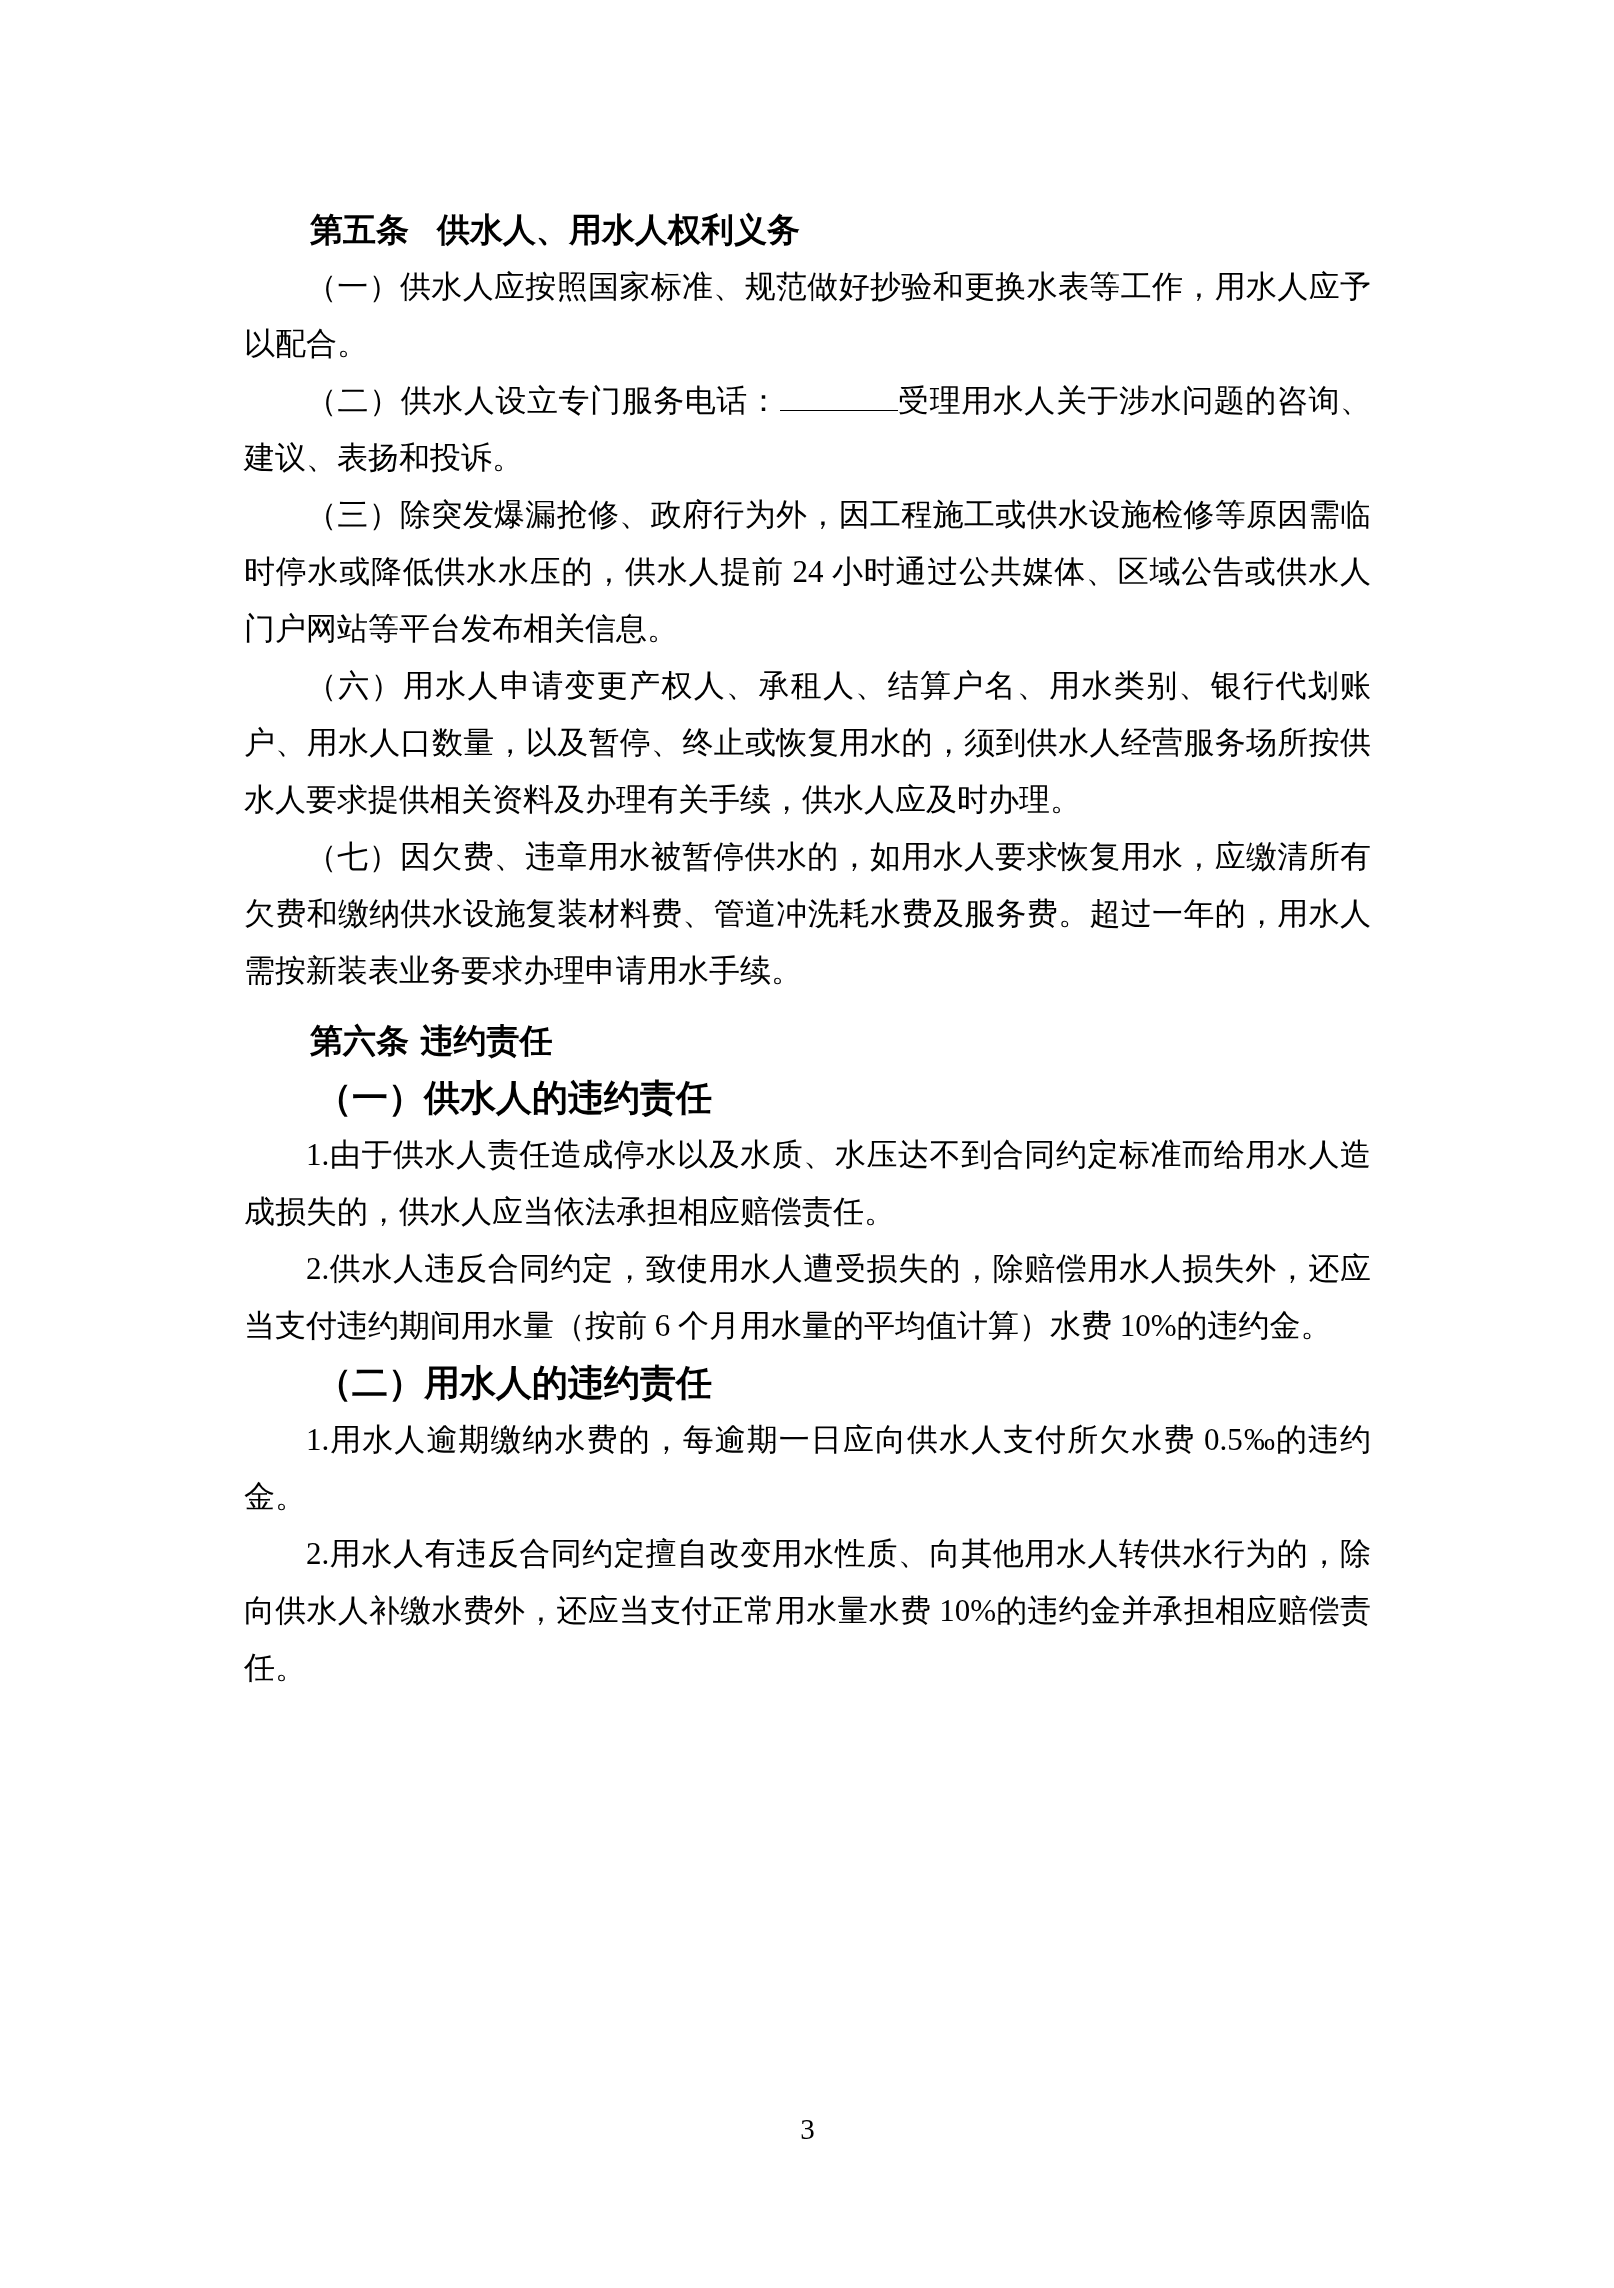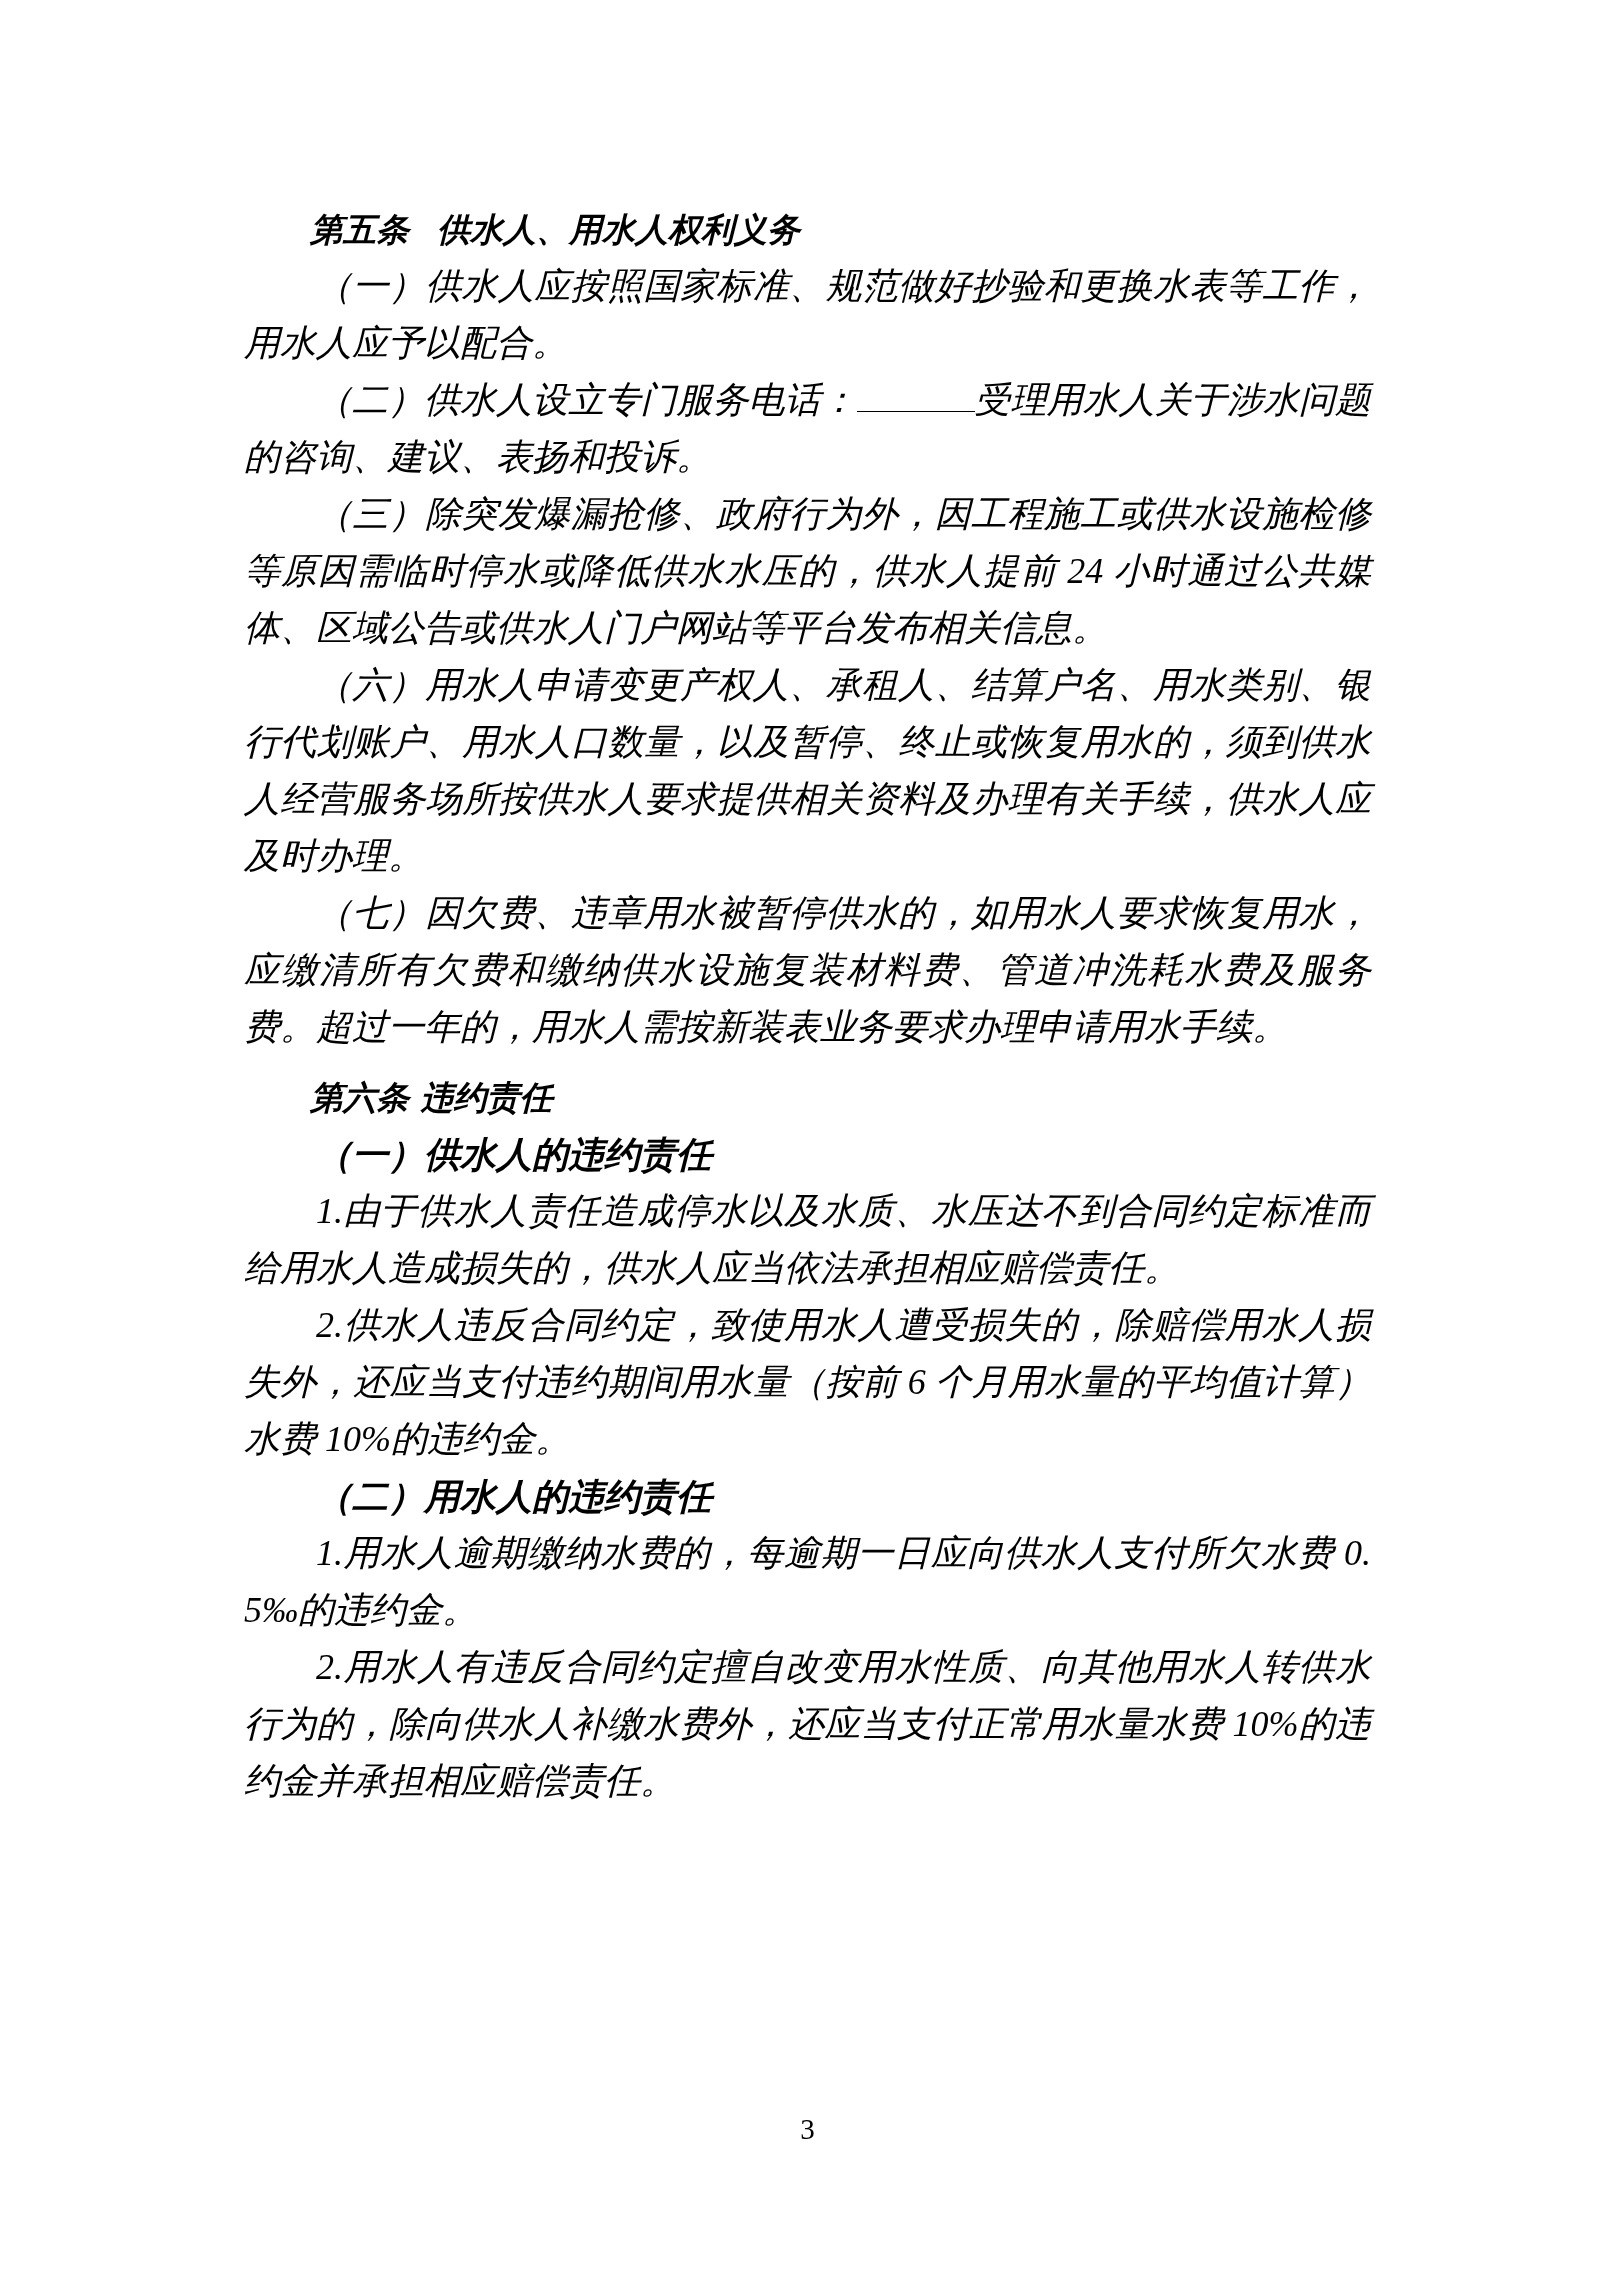--- a/index.html
+++ b/index.html
@@ -10,25 +10,24 @@
     background:#ffffff;
     color:#000000;
     font-family:"Liberation Serif", serif;
     overflow:hidden;
   }
   .content{
     position:absolute;
     left:244px;
     top:201px;
     width:1127px;
-    font-style:italic;
   }
   .para{
     margin:0;
-    font-size:36px;
+    font-size:31px;
     line-height:57px;
     text-align:justify;
     text-indent:2em;
     word-break:break-all;
   }
   .heading{
     margin:0;
     font-family:"Liberation Sans", sans-serif;
     font-weight:700;
     font-size:33px;

